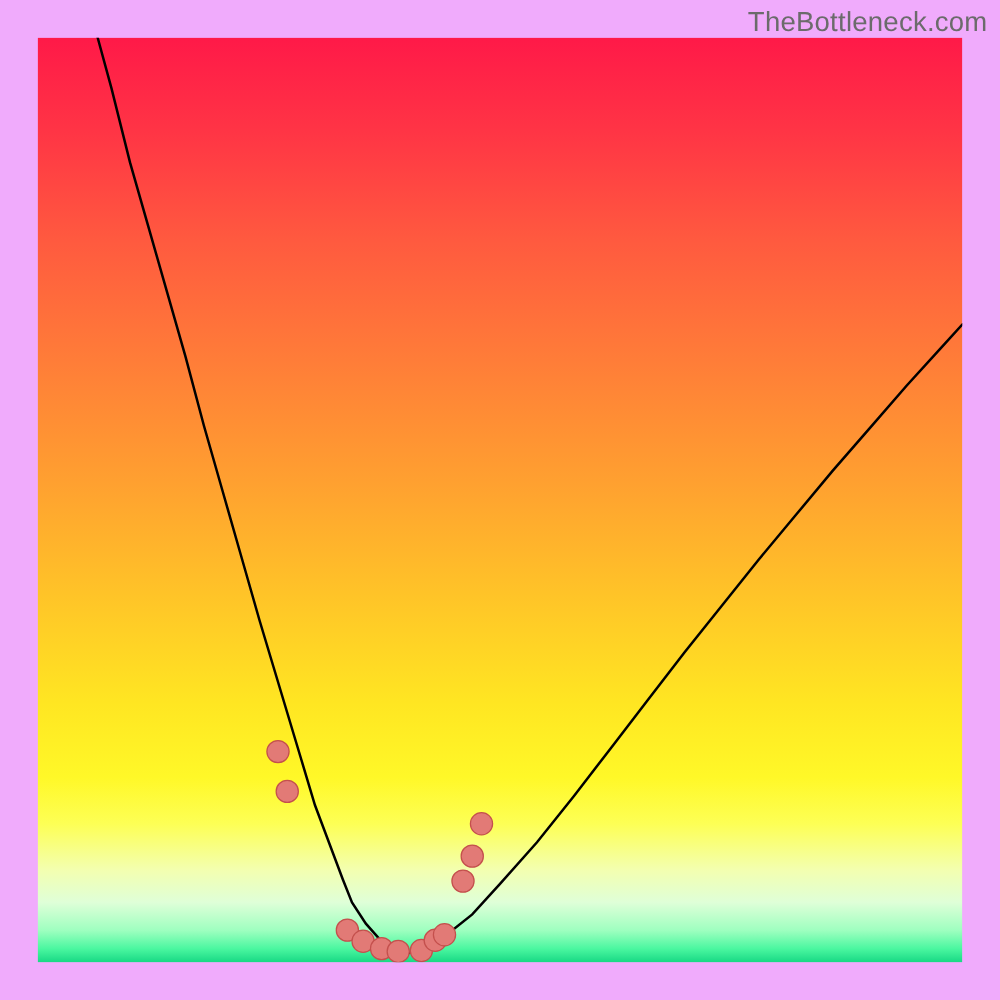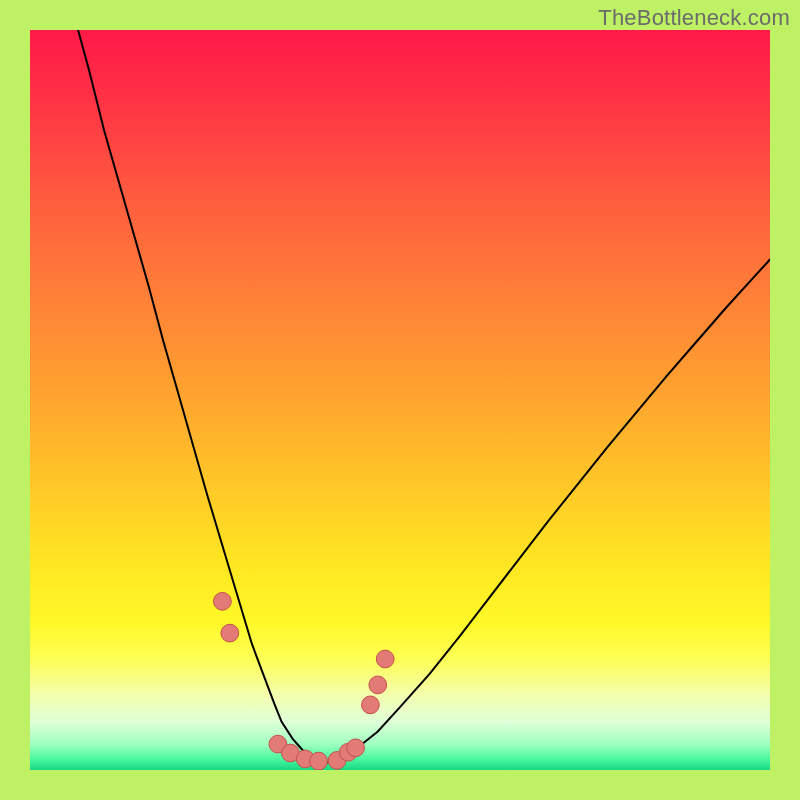--- a/index.html
+++ b/index.html
@@ -7,21 +7,21 @@
     padding: 0;
     width: 800px;
     height: 800px;
     overflow: hidden;
     background: #000;
   }
   .frame {
     position: relative;
     width: 800px;
     height: 800px;
-    background: #bef264;
+    background: #f0abfc;
   }
   .plot-area {
     position: absolute;
     left: 30px;
     top: 30px;
     width: 740px;
     height: 740px;
     overflow: hidden;
   }
   .gradient-bg {

